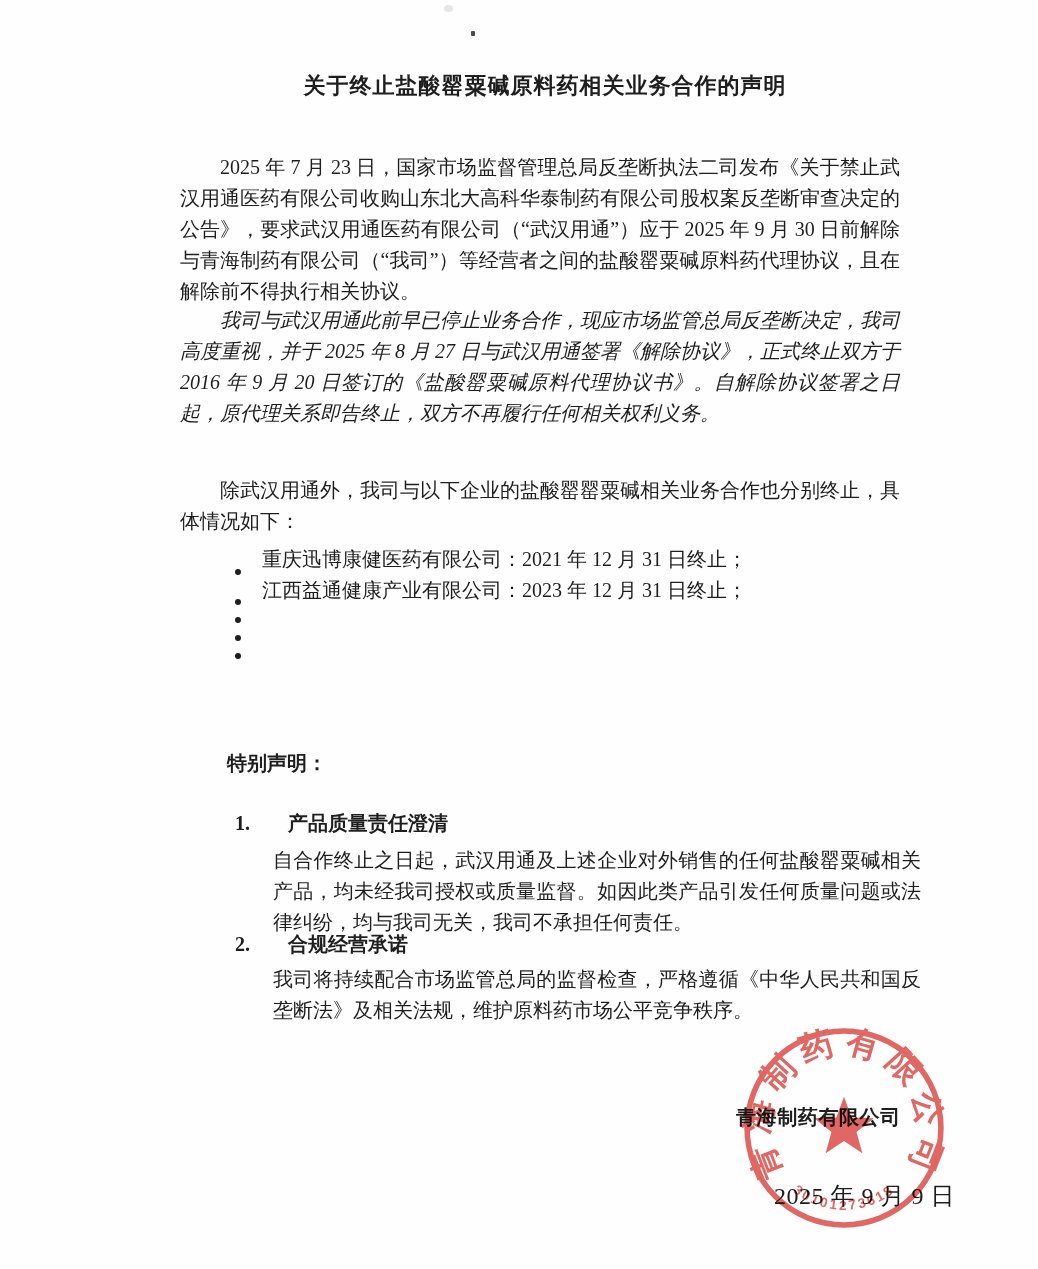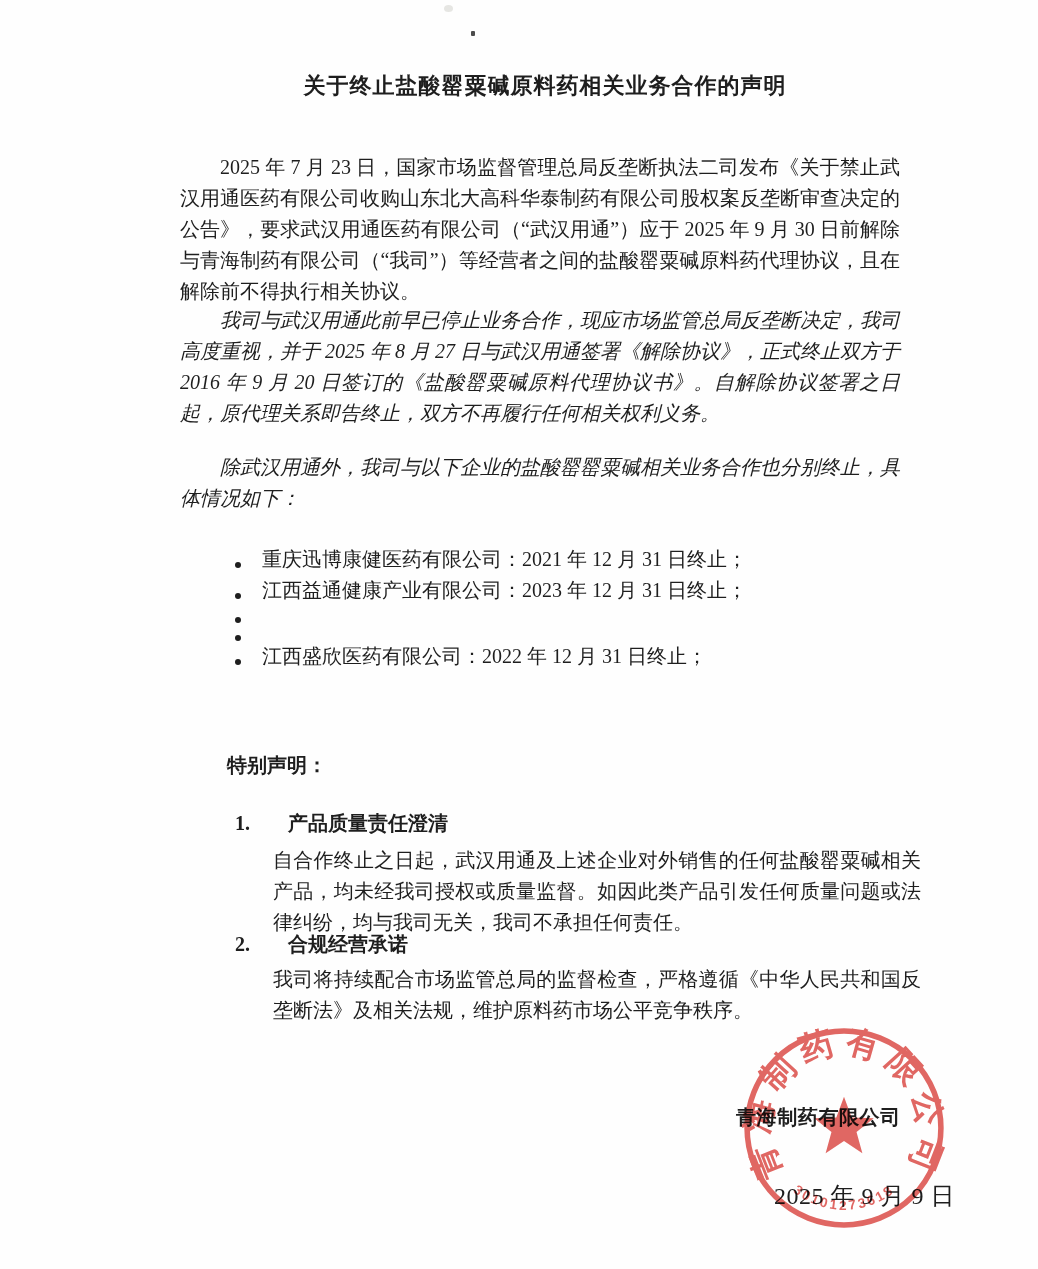--- a/index.html
+++ b/index.html
@@ -19,34 +19,34 @@
     letter-spacing:1px;
     margin-top:14px;
   }
   .para{
     left:180px;width:720px;margin:0;
     font-size:20px;line-height:31px;
     text-align:justify;text-indent:2em;
   }
   .p1{top:136px;margin-top:16px;}
   .p2{top:305px;font-style:italic;}
-  .p3{top:452px;font-style:italic;}
+  .p3{top:475px;}
   .terminations{
     left:235px;top:544px;width:660px;
     list-style:none;margin:0;padding:0;
     font-size:20px;line-height:30.5px;
   }
-  .terminations li{display:flex;align-items:center;}
+  .terminations li{display:flex;align-items:flex-end;}
   .dot{
     flex:0 0 auto;width:6px;height:6px;border-radius:50%;
     background:#1e1e1e;margin:12px 21px 0 0;
   }
   .special-heading{
     left:227px;top:752px;
-    font-family:Liberation Serif, serif;
+    font-family:Liberation Mono, monospace;
     font-weight:700;font-size:20px;line-height:26px;
   }
   .item-head{
     left:235px;width:660px;display:flex;
     font-family:"Liberation Sans","DejaVu Sans",sans-serif;
     font-weight:700;font-size:20px;line-height:26px;
   }
   .item-head .num{
     flex:0 0 53px;
     font-family:"Liberation Serif","DejaVu Serif",serif;
@@ -105,21 +105,20 @@
     <span>江西益通健康产业有限公司：2023 年 12 月 31 日终止；</span>
   </li>
   <li>
     <span class="dot"></span>
   </li>
   <li>
     <span class="dot"></span>
   </li>
   <li>
     <span class="dot"></span>
-    <span>江西盛欣医药有限公司：2022 年 12 月 31 日终止；</span>
   </li>
 </ul>
 
 <div class="abs special-heading">特别声明：</div>
 
 <div class="abs item-head head1">
   <span class="num">1.</span>
   <span>产品质量责任澄清</span>
 </div>
 <p class="abs item-body body1">自合作终止之日起，武汉用通及上述企业对外销售的任何盐酸罂粟碱相关产品，均未经我司授权或质量监督。如因此类产品引发任何质量问题或法律纠纷，均与我司无关，我司不承担任何责任。</p>

